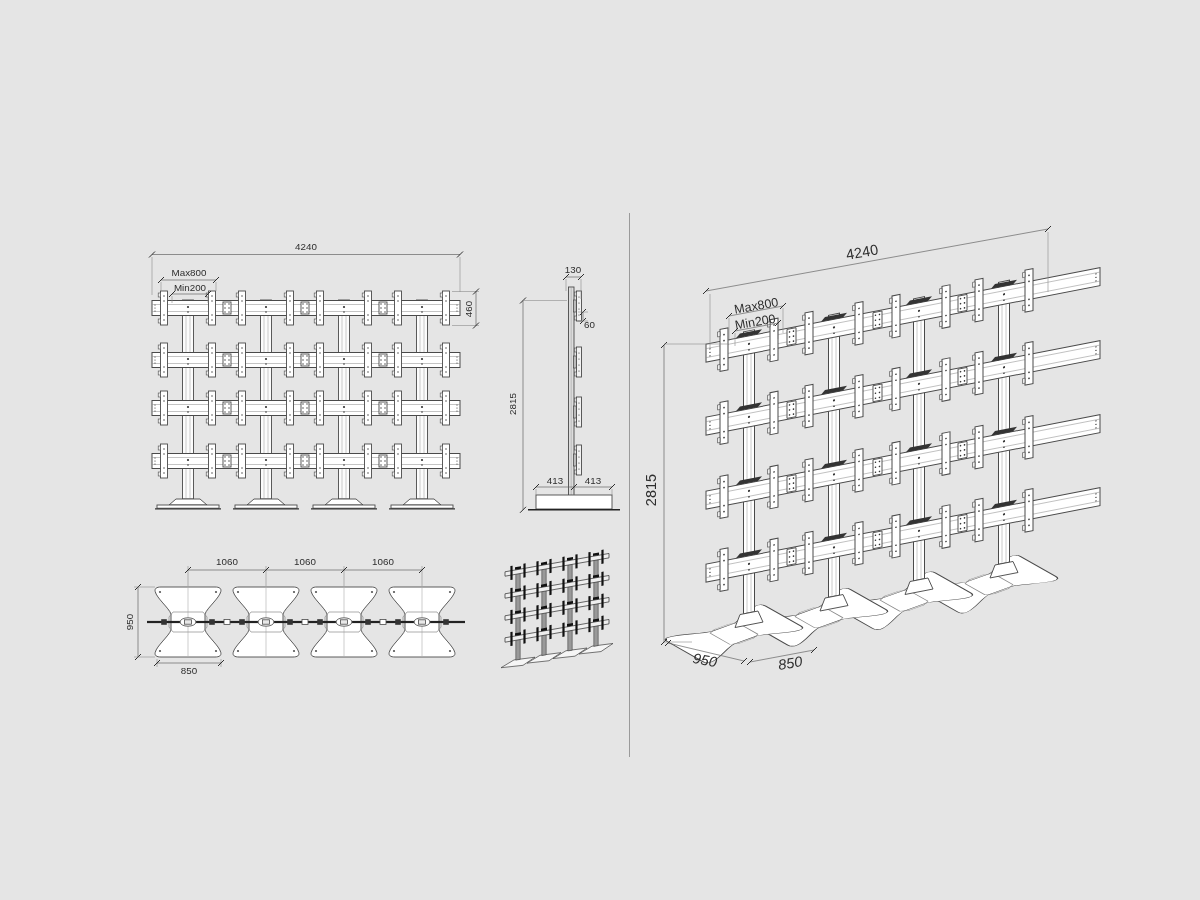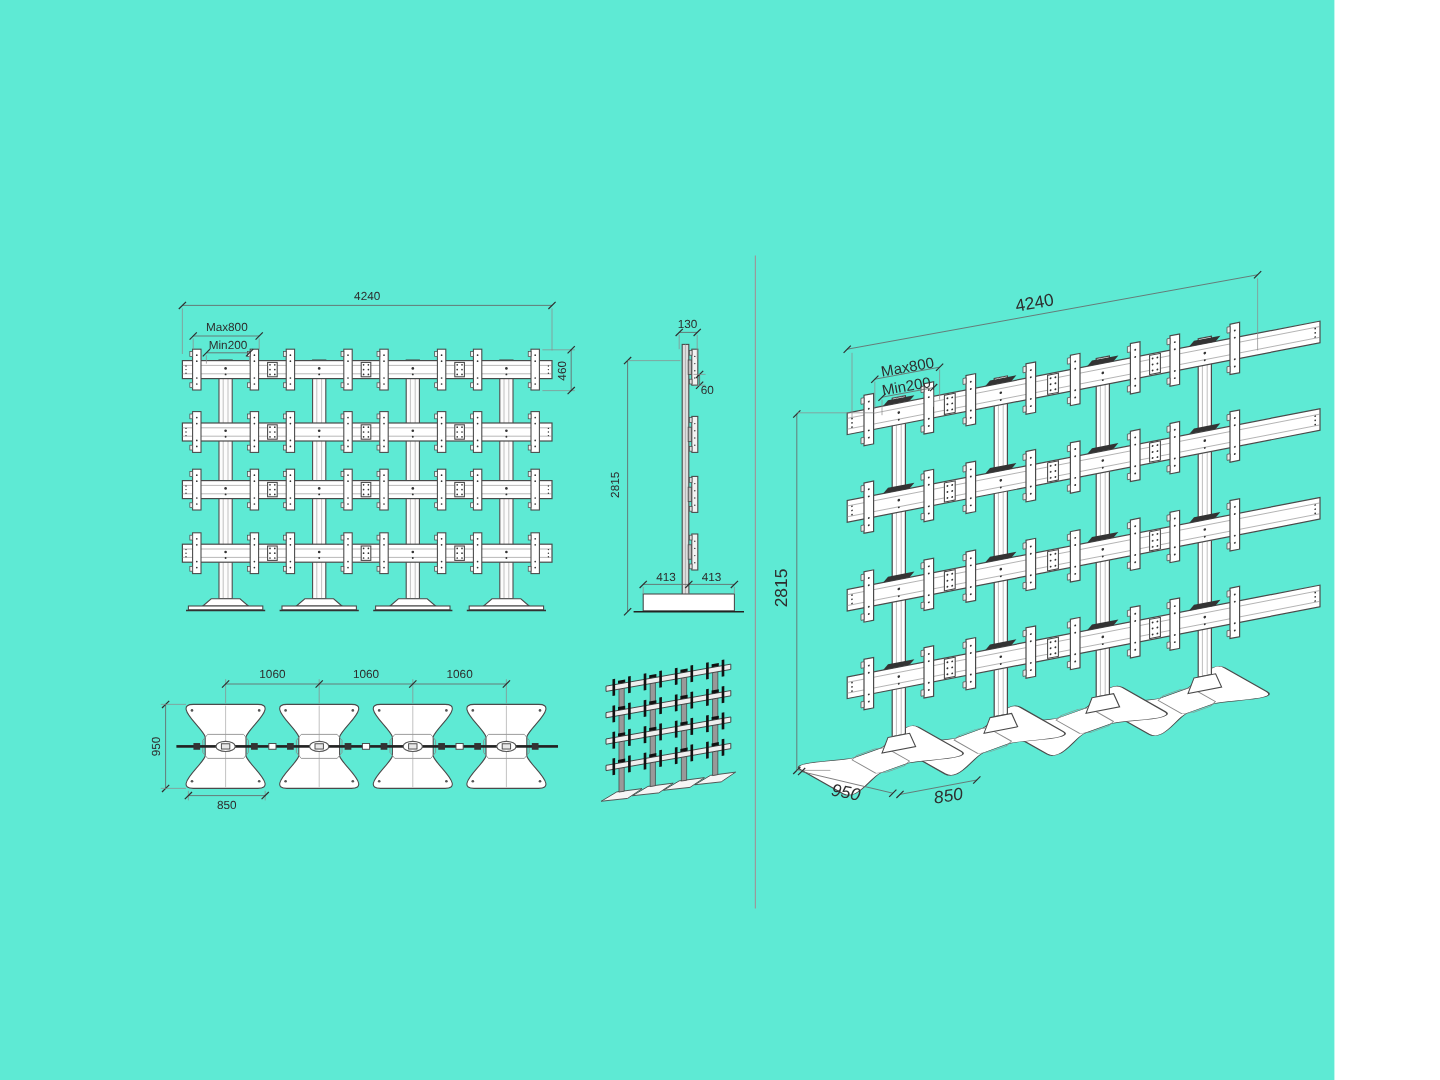--- a/index.html
+++ b/index.html
@@ -1,16 +1,16 @@
 <!DOCTYPE html>
 <html><head>
 <meta charset="utf-8">
 <style>
   html,body{margin:0;padding:0;background:#ffffff;}
-  .stage{width:1112px;height:900px;position:relative;background:#5eead4;overflow:hidden;}
+  .stage{width:1200px;height:900px;position:relative;background:#e5e5e5;overflow:hidden;}
   svg text{font-family:"Liberation Sans","DejaVu Sans",sans-serif;fill:#2e2e2e;}
   .sL{font-size:9.8px;}
   .sM{font-size:12.5px;}
   .sB{font-size:14.5px;}
   .it{font-style:italic;}
 </style>
 </head>
 <body>
 
 <div class="stage">

